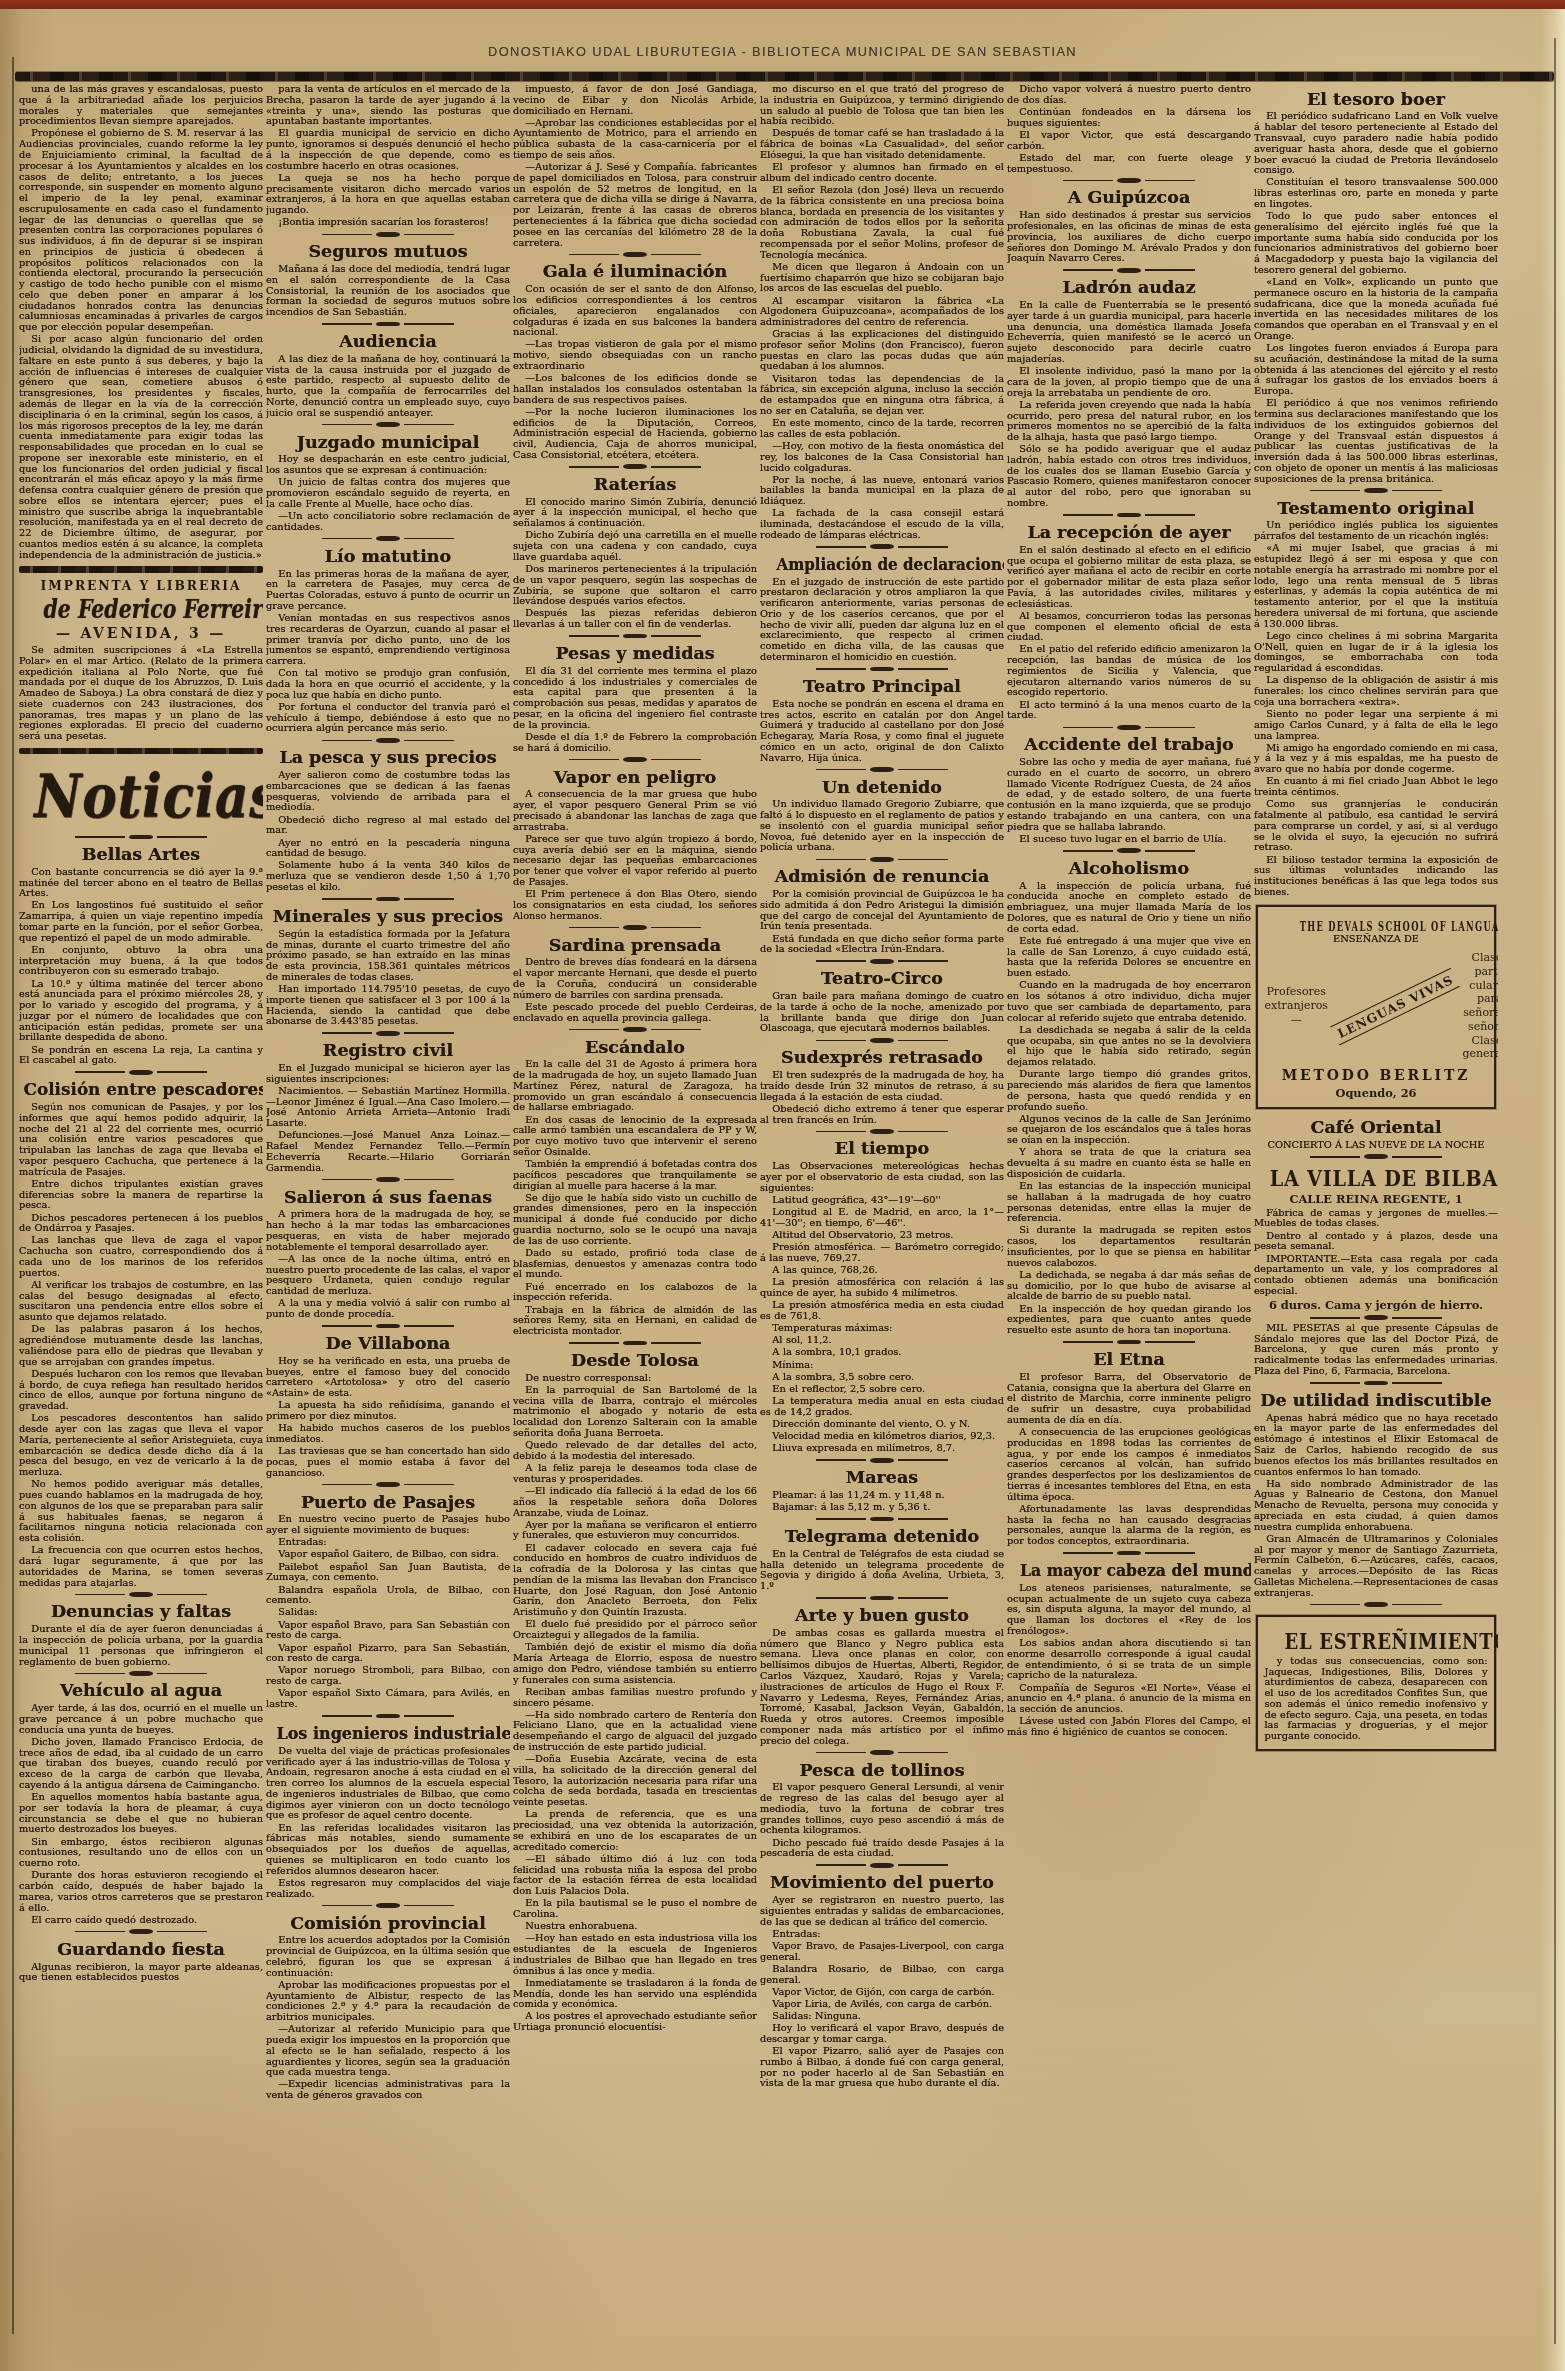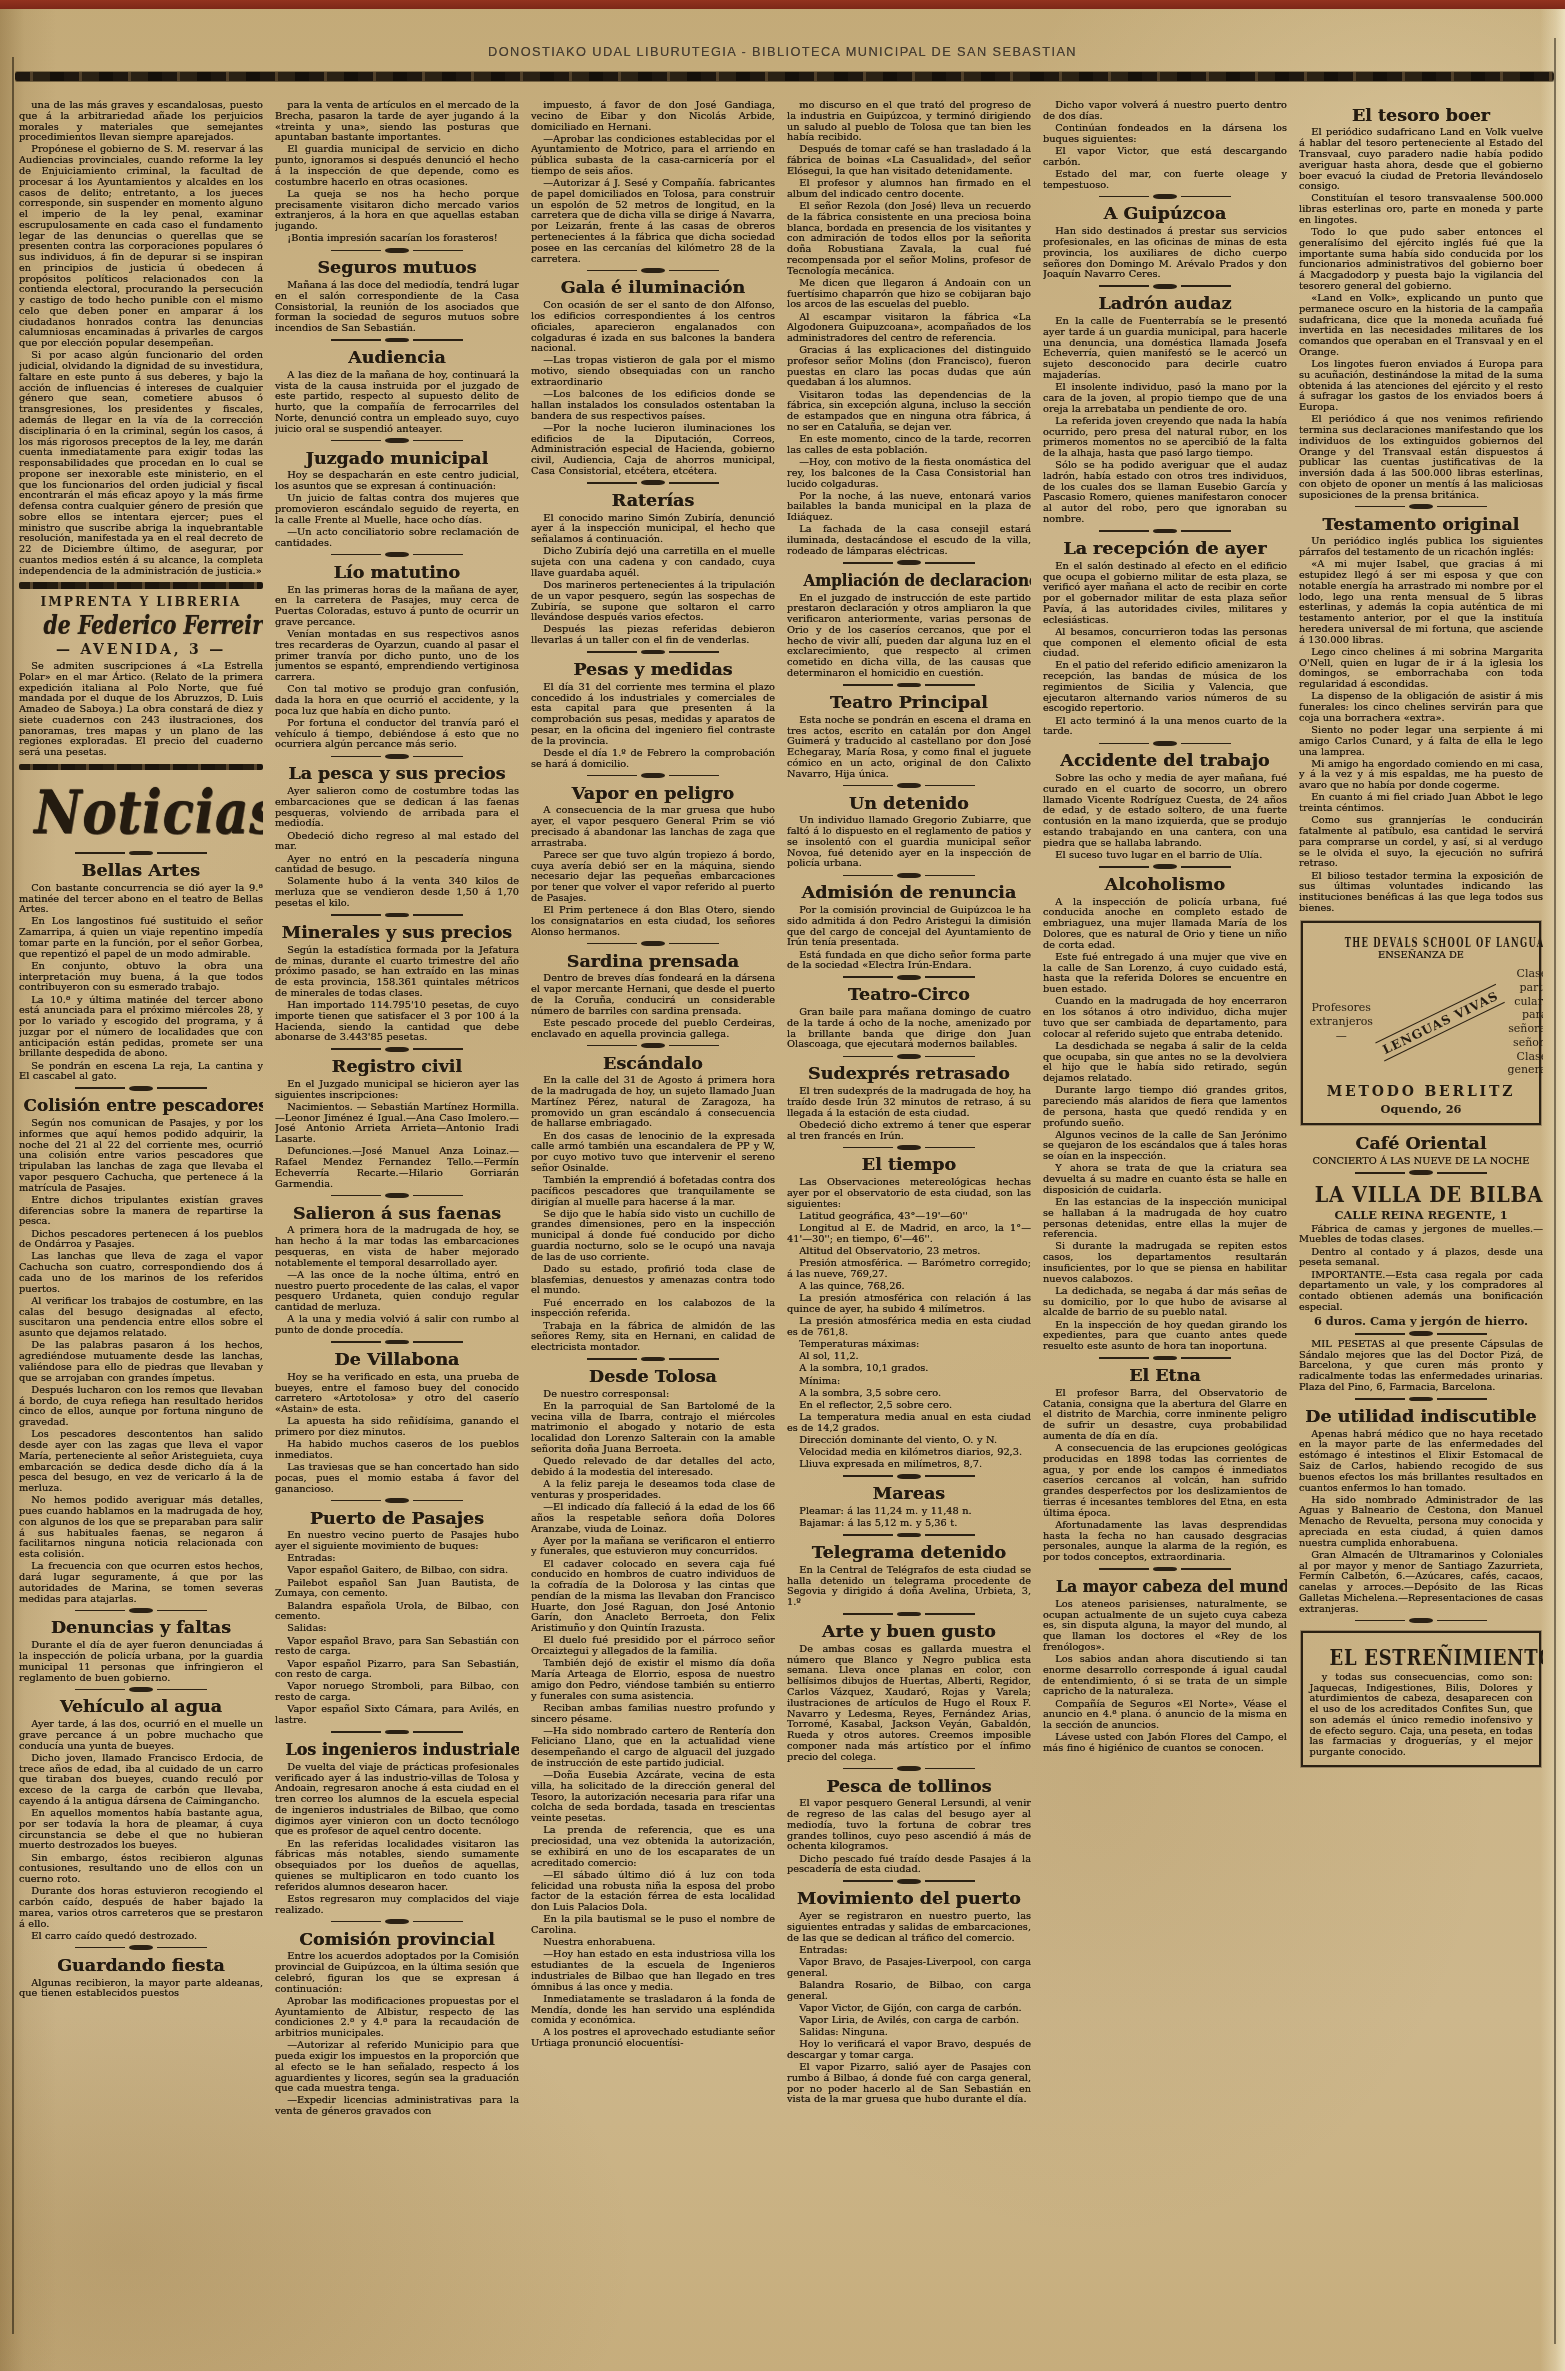--- a/index.html
+++ b/index.html
@@ -15,21 +15,21 @@
       linear-gradient(180deg,#c3aa78 0,#cbb489 22%,#c9b182 55%,#cdb78c 85%,#c6ad7c 100%);
     font-family:"DejaVu Serif", serif;color:#241b10;
   }
   .topred{position:absolute;left:0;top:0;width:100%;height:8.5px;background:linear-gradient(180deg,#93321f,#7c2718);}
   .masthead{position:absolute;left:0;top:12.3px;width:100%;text-align:center;
     font-family:"Liberation Sans", sans-serif;font-size:12.8px;letter-spacing:1.4px;
     color:#453c31;text-shadow:0 0 0.6px rgba(69,60,49,.7);margin-top:32px;}
   .topbar{position:absolute;left:15px;right:11.4px;top:72px;height:8.5px;
     background:repeating-linear-gradient(90deg,#1f1810 0 15px,#52412a 15px 18px,#2a2114 18px 35px,#15100a 35px 49px);
     box-shadow:0 0.9px 0 rgba(40,30,15,.5), 0 -0.9px 0 rgba(40,30,15,.4);border-radius:1.9px;}
-  #columns{position:absolute;left:19px;top:100px;display:flex;gap:12px;}
+  #columns{position:absolute;left:19px;top:84px;display:flex;gap:3px;}
   .col{width:244px;height:2258px;overflow:hidden;position:relative;}
   .col:not(:first-child)::before{content:'';position:absolute;left:-7.6px;top:-13.2px;bottom:0;width:1.4px;
     background:linear-gradient(180deg,rgba(35,25,12,.85),rgba(35,25,12,.55) 60%,rgba(35,25,12,.8));}
   .leftedge{position:absolute;left:12.3px;top:57px;bottom:38px;width:1.9px;background:rgba(30,22,10,.55);}
   .rightedge{position:absolute;right:9.5px;top:38px;bottom:28px;width:1.4px;background:rgba(30,22,10,.5);}
 
   .bp{font-size:9.8px;line-height:1.1;text-align:justify;text-indent:12.3px;margin:0 0 1.4px;
       text-shadow:0 0 0.4px rgba(36,27,16,.85);word-spacing:0.4px;}
   .cp{font-size:9.8px;line-height:1.12;text-align:center;margin:0.9px 0;text-shadow:0 0 0.4px rgba(36,27,16,.85);}
   .cpb{font-size:11.4px;line-height:1.15;text-align:center;font-weight:bold;margin:1.9px 0;}

